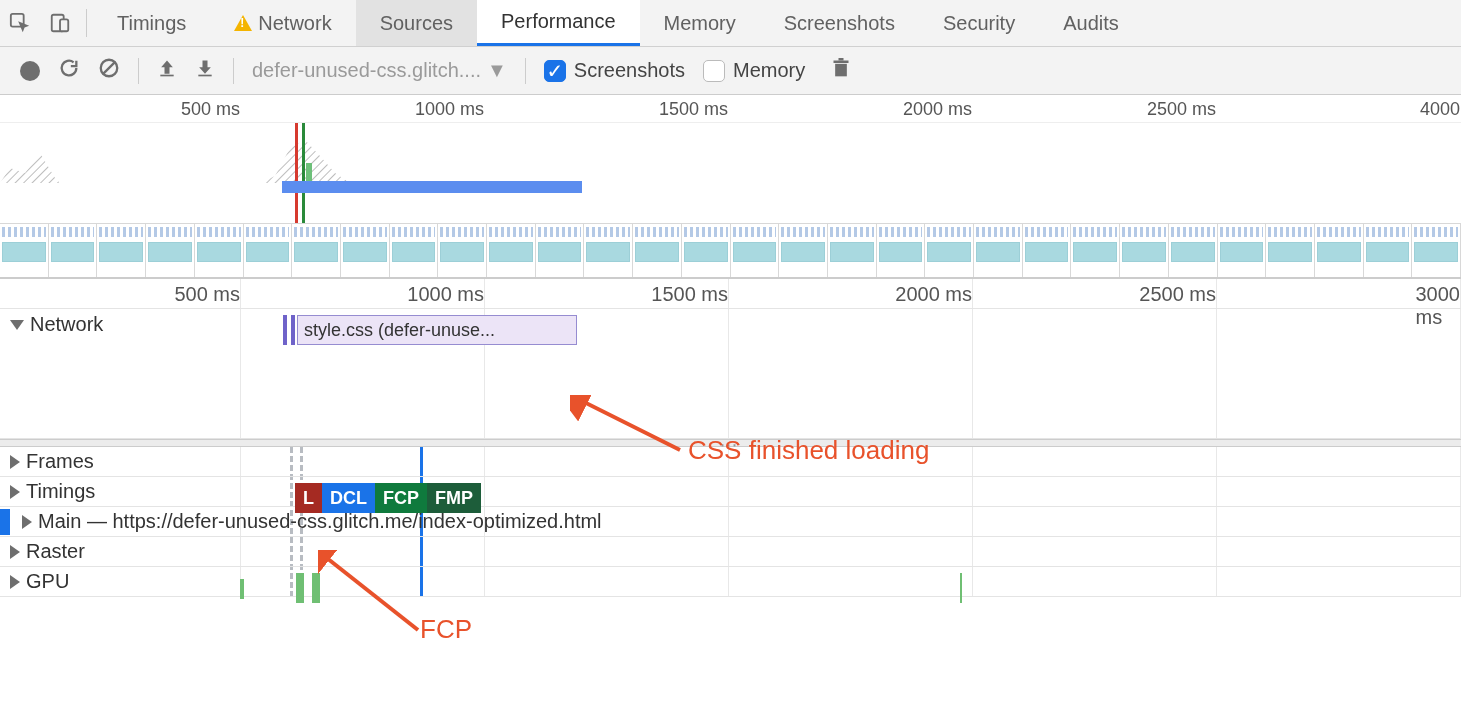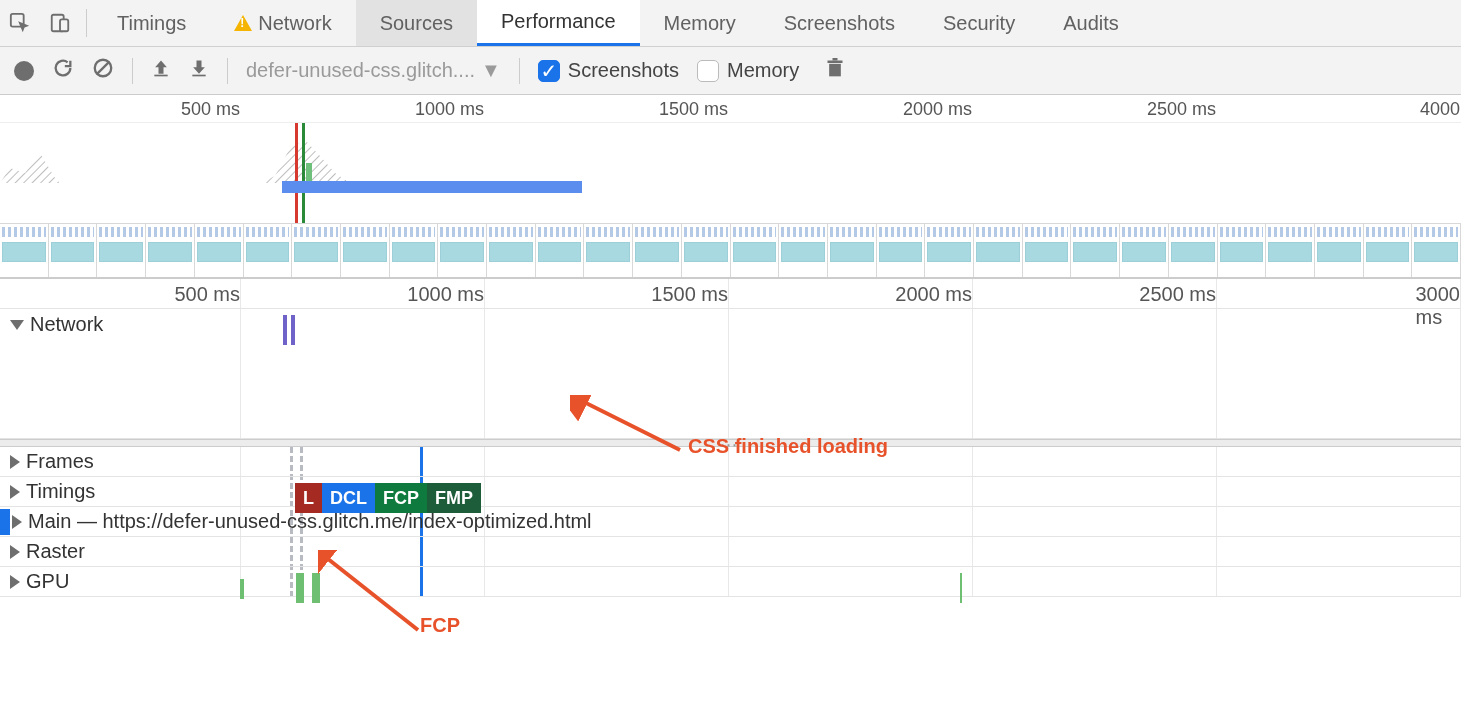--- a/index.html
+++ b/index.html
@@ -43,21 +43,21 @@
   }
   .tabbar .tab.highlight {
     background: #e2e2e2;
   }
 
   
   .toolbar {
     display: flex;
     align-items: center;
     height: 48px;
-    padding: 0 14px;
+    padding: 0 20px;
     gap: 18px;
     border-bottom: 1px solid #ccc;
     background: #f3f3f3;
     font-size: 20px;
     color: #616161;
   }
   .toolbar .dot {
     width: 20px; height: 20px; border-radius: 50%;
     background: #6e6e6e;
   }
@@ -227,22 +227,22 @@
 
   
   .gpu-tick { position:absolute; top:6px; width:8px; height:30px; background:#6fbf73; }
   .gpu-tick.sm { height:20px; top:12px; width:4px;}
   .gpu-tick.thin { width:2px; height:30px; }
 
   
   .anno {
     position:absolute;
     color:#e8522b;
-    font-size:20px;
-    font-weight:700;
+    font-size:26px;
+    font-weight:400;
     pointer-events:none;
     z-index:10;
   }
 
   .splitter {
     height:8px; background:#ececec; border-top:1px solid #ccc; border-bottom:1px solid #ccc;
     position:relative;
   }
   .splitter::after{
     content:"⋯"; position:absolute; left:50%; top:-6px; transform:translateX(-50%);
@@ -513,20 +513,23 @@
   </div>
 
   <div class="track-row tall" style="height:130px">
     <div class="track-label">
       <span class="tri down"></span>
       <span>Network</span>
     </div>
     <div class="net-bar-before" style="left:283px">
         <div class="stripe"></div>
       </div>
+    <div class="net-bar" style="left:297px; width:280px">
+      <span>style.css (defer-unuse...</span>
+    </div>
   </div>
 
   <div class="splitter"></div>
 
   <div style="position:relative">
 
     <div class="vmark" style="left:290px"></div>
     <div class="vmark" style="left:300px"></div>
     <div class="vmark blue" style="left:420px"></div>
 
@@ -545,21 +548,21 @@
       <div style="position:absolute; left:295px; top:6px; display:flex;">
         <span class="badge red">L</span>
         <span class="badge blue">DCL</span>
         <span class="badge green">FCP</span>
         <span class="badge dgreen">FMP</span>
       </div>
     </div>
 
     <div class="track-row">
       <div class="main-row-pointer"></div>
-      <div class="track-label" style="padding-left:12px">
+      <div class="track-label" style="padding-left:22px">
         <span class="tri right"></span>
         <span>Main — https://defer-unused-css.glitch.me/index-optimized.html</span>
       </div>
     </div>
 
     <div class="track-row">
       <div class="track-label">
         <span class="tri right"></span>
         <span>Raster</span>
       </div>

